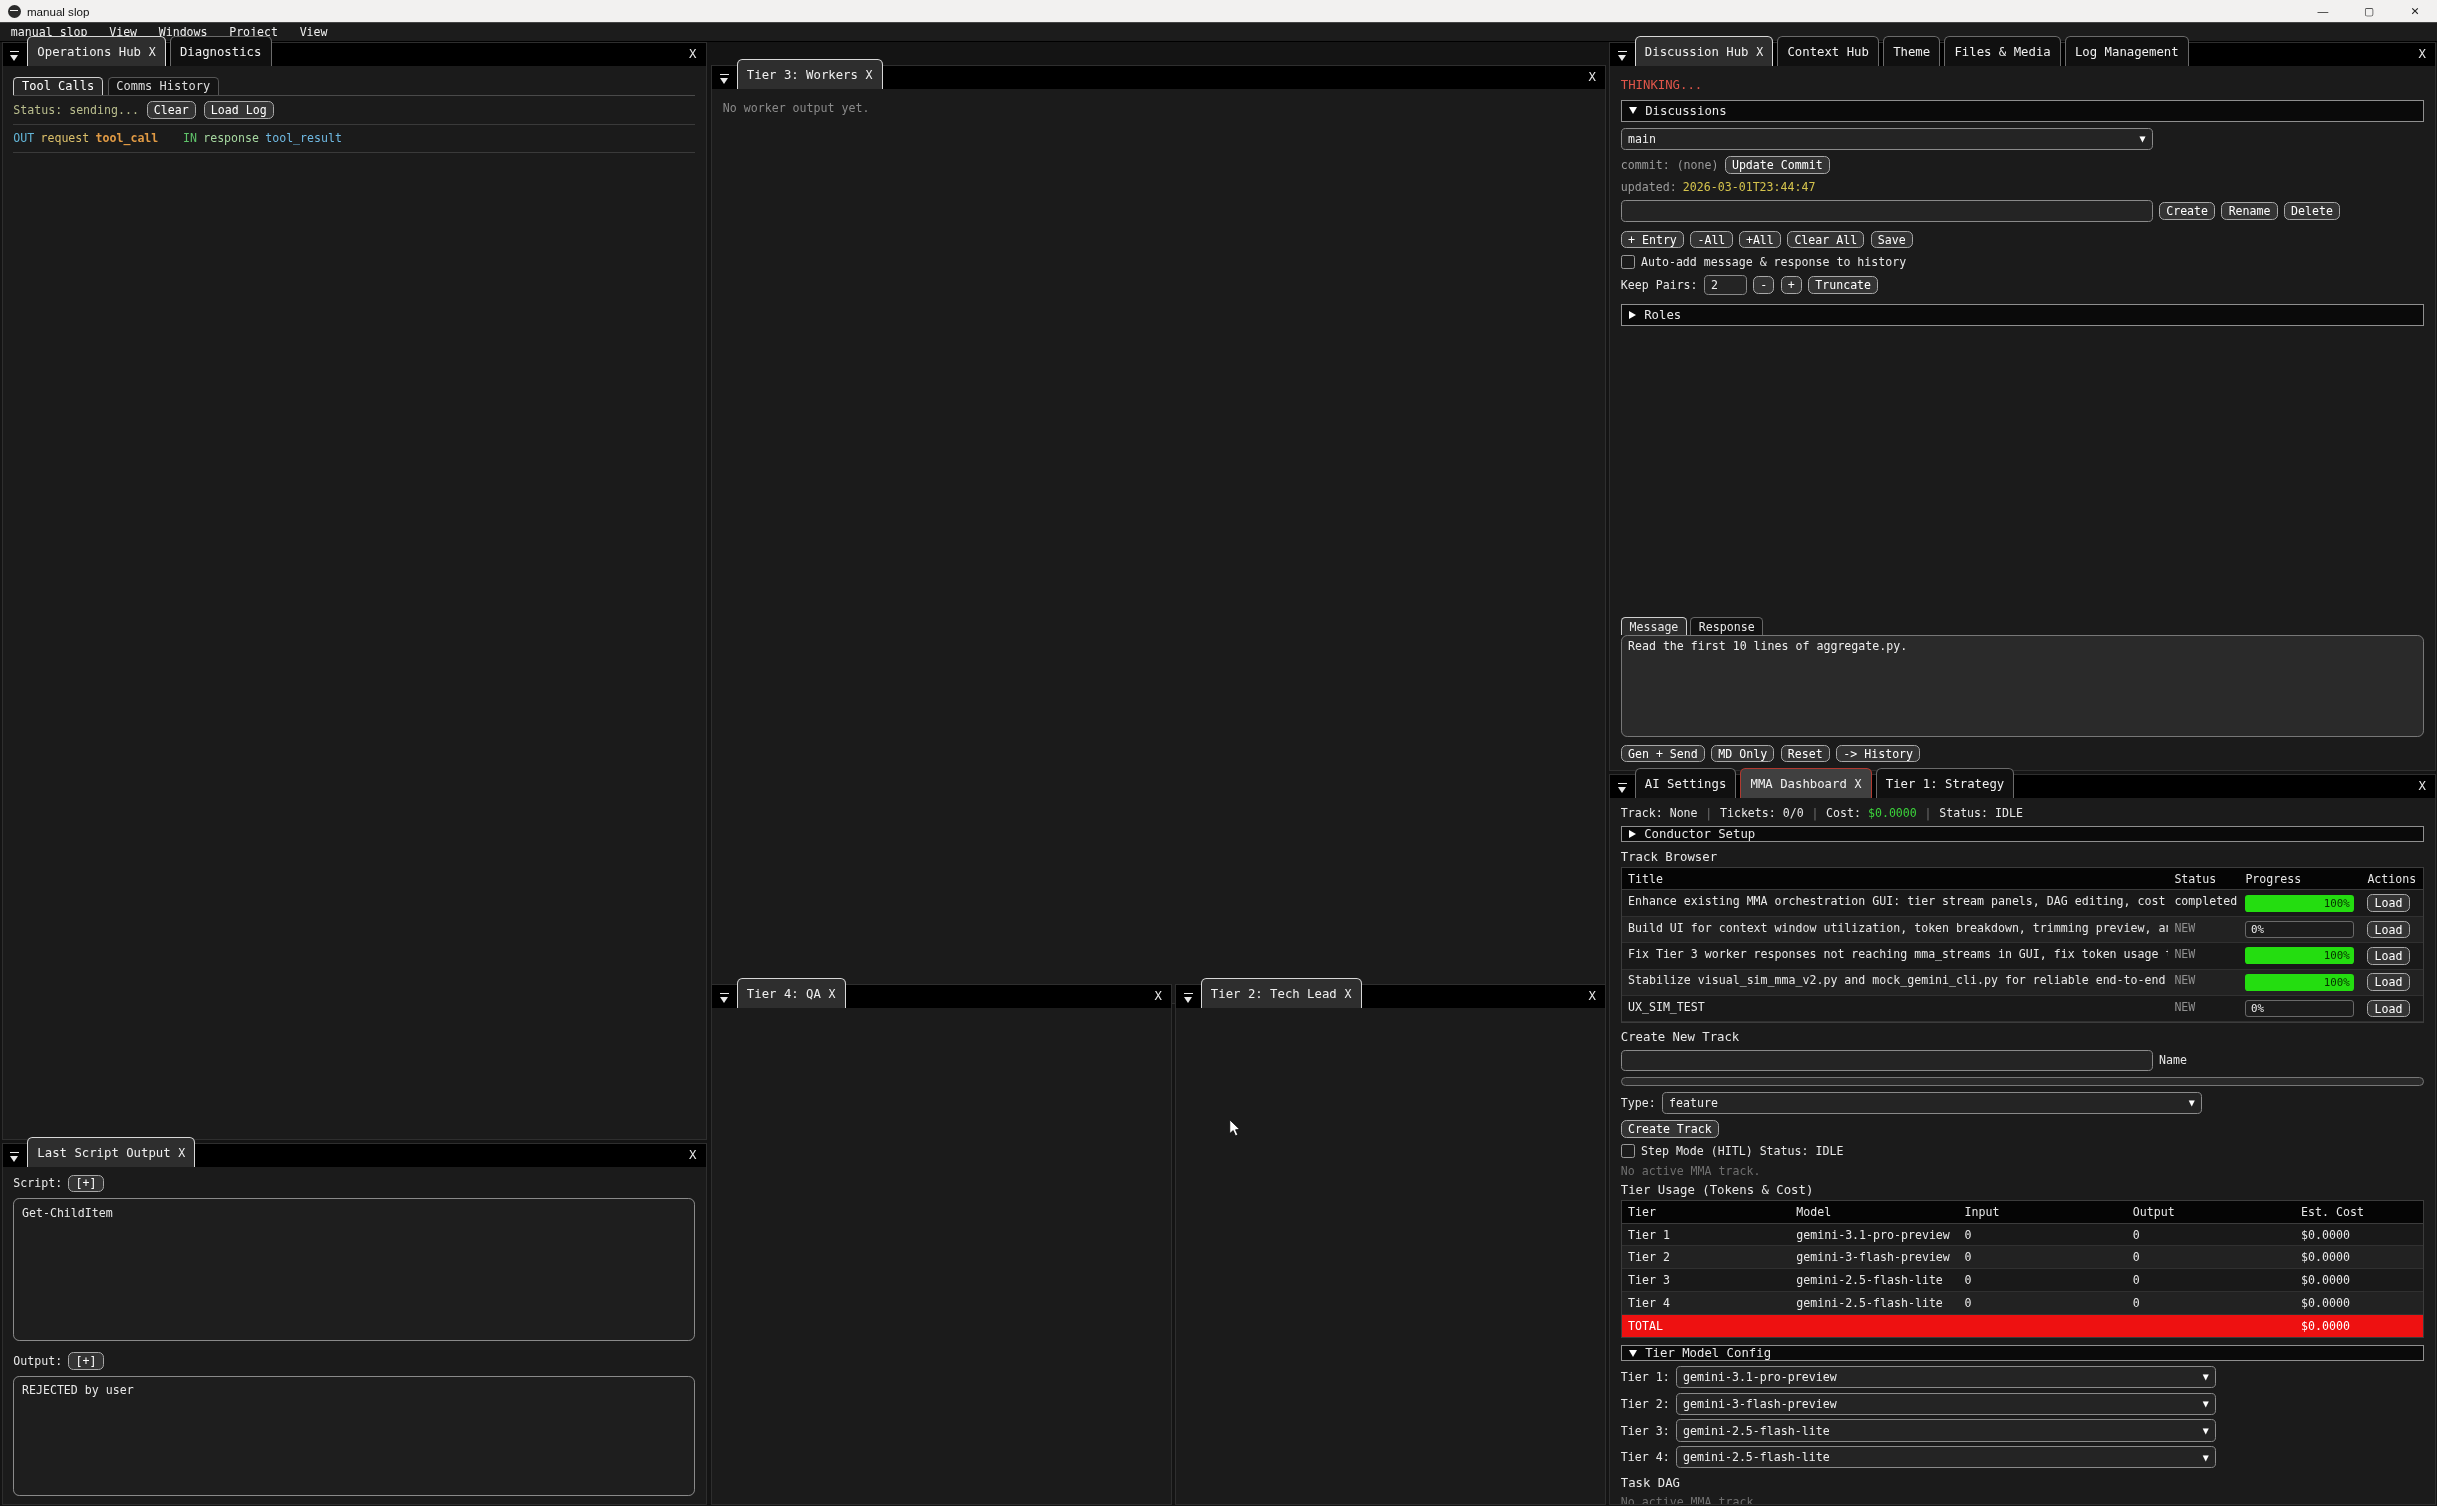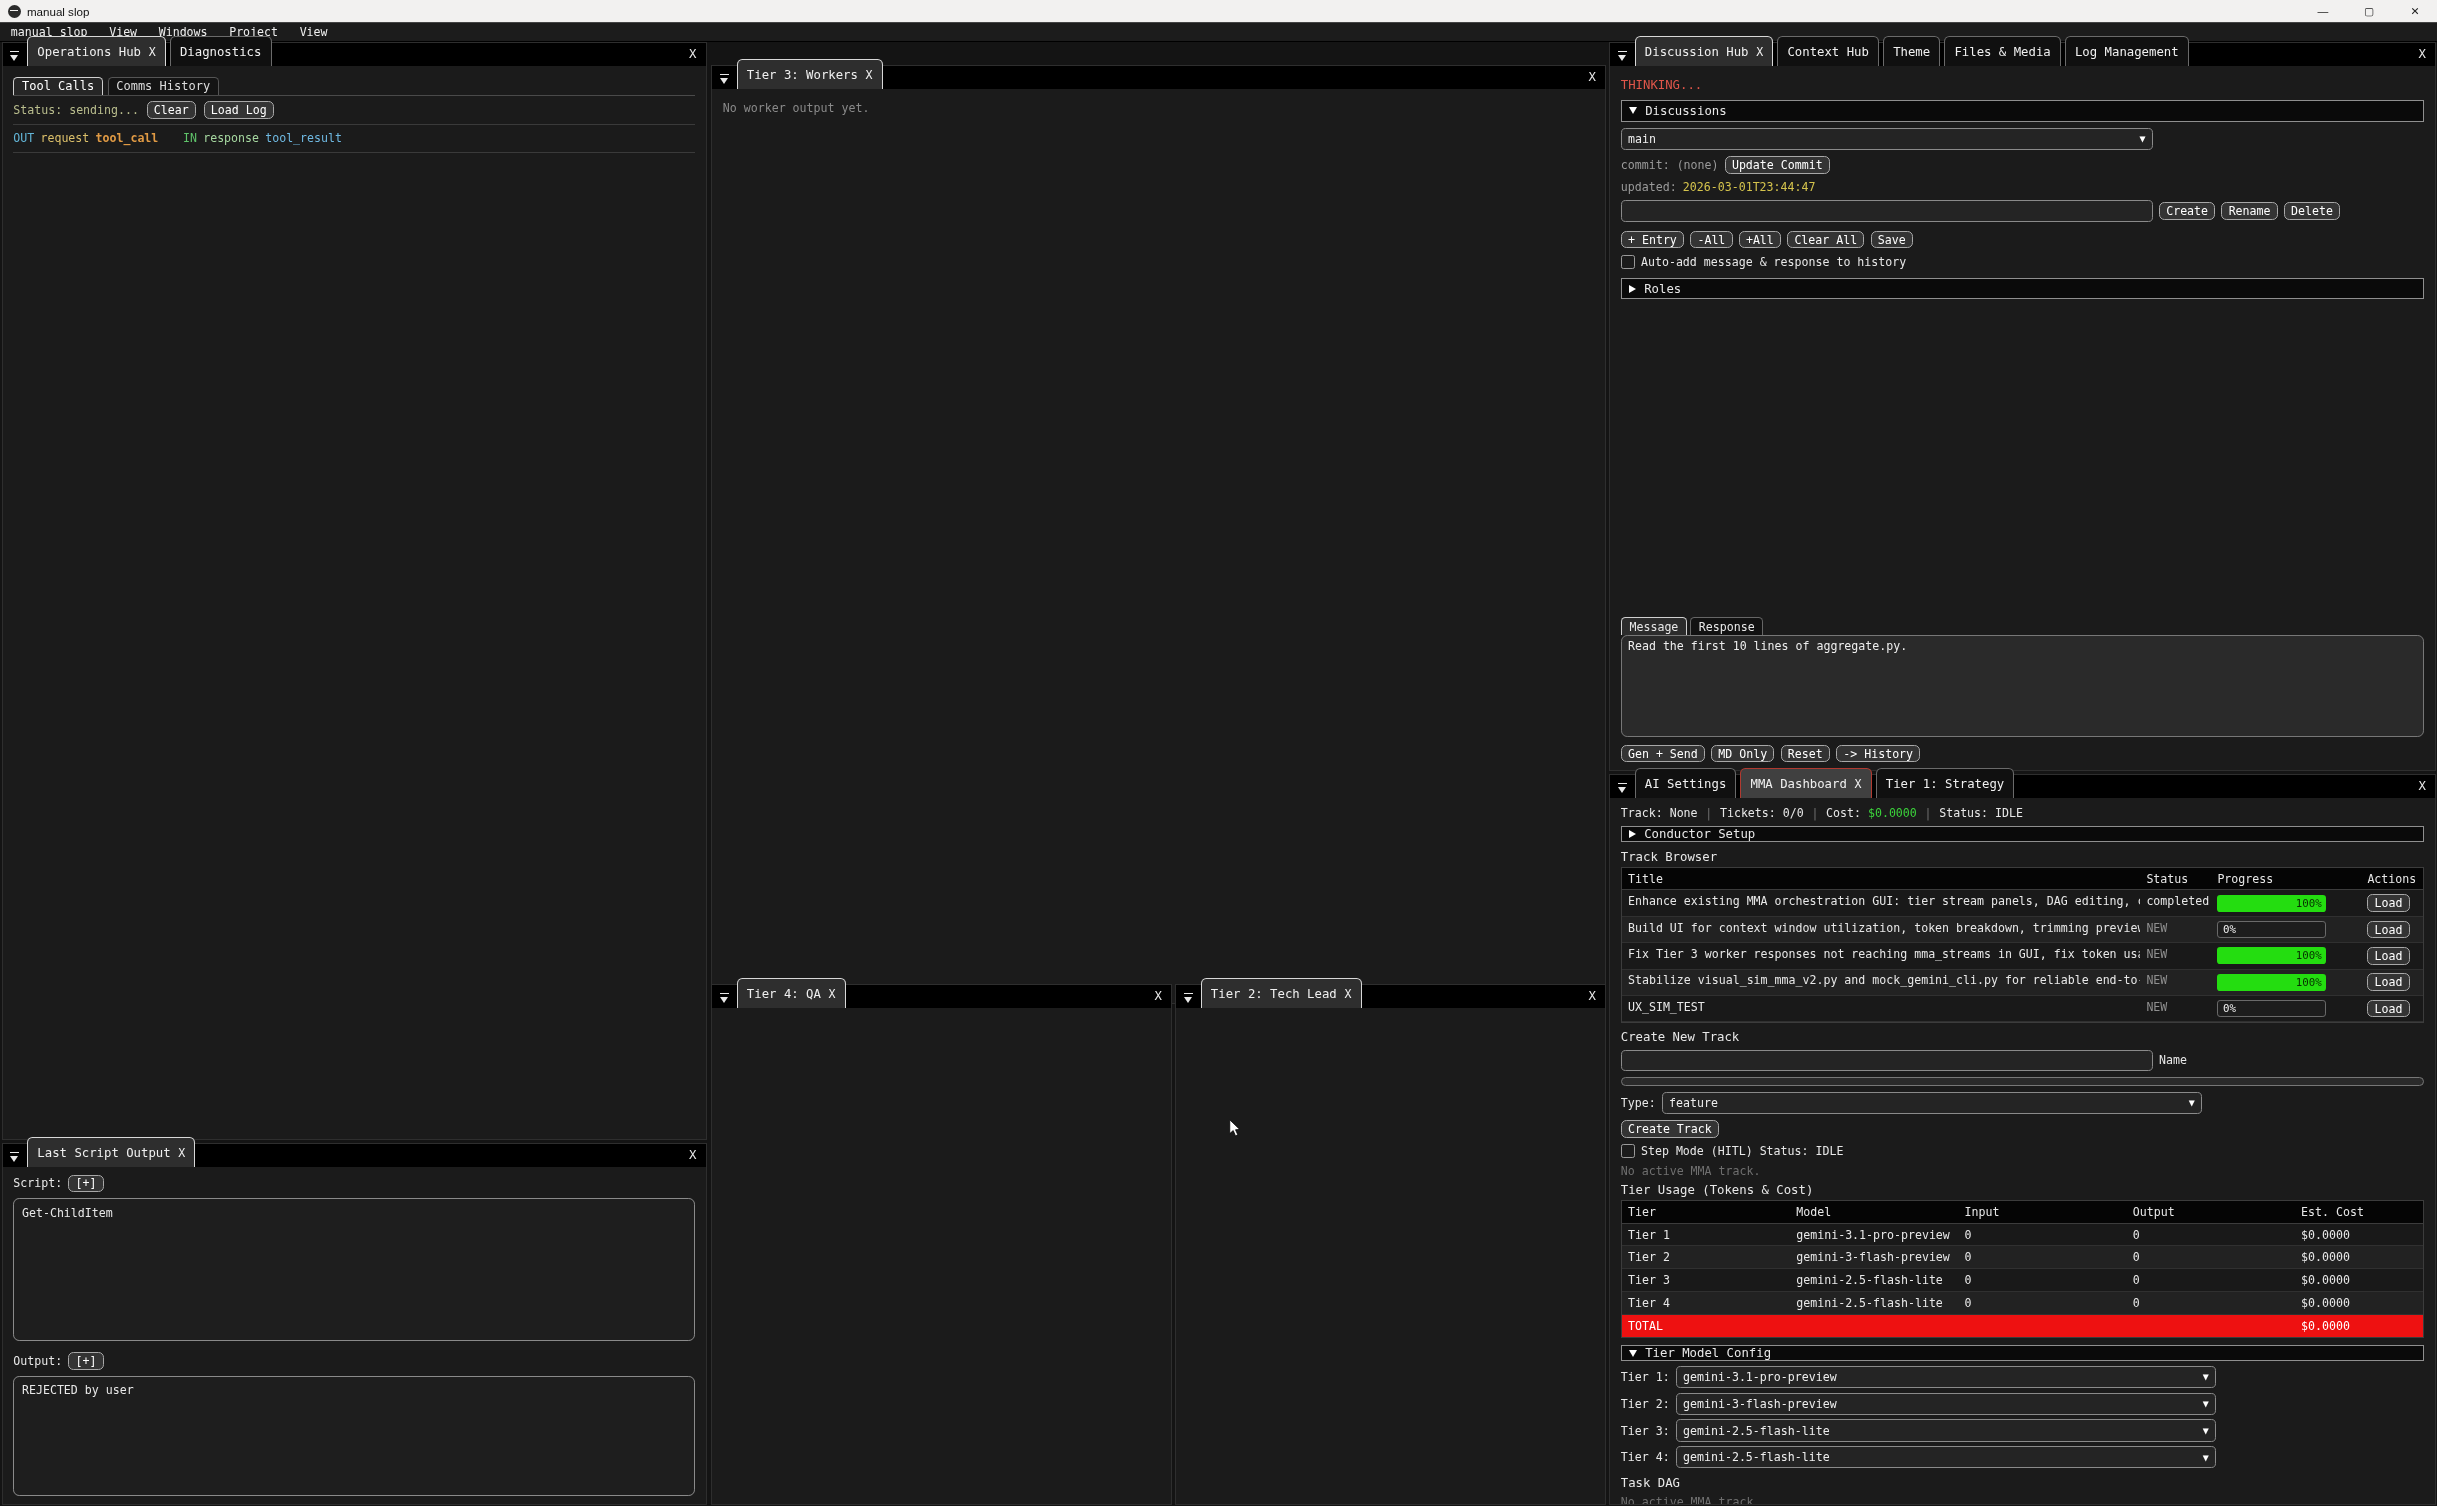--- a/index.html
+++ b/index.html
@@ -80,21 +80,21 @@
   .statusline { display:flex; gap:7.7px; font-size:11.6px; padding:3.1px 0 6.2px 0; }
   .green { color:#3bd23b; }
   .tbl { border:0.8px solid #3c3c3c; margin-top:3.1px; }
   .tbl-head { display:flex; background:#050505; border-bottom:0.8px solid #3c3c3c; }
   .tbl-row { display:flex; border-bottom:0.8px solid #303030; background:#191919; }
   .tbl-row:nth-child(odd) { background:#222; }
   .cell { padding:3.9px 6.2px; font-size:11.6px; white-space:nowrap; overflow:hidden; }
   .t-title { flex:1; min-width:0; }
   .t-status { width:71px; flex:none; }
   .t-progress { width:122px; flex:none; display:flex; align-items:center; }
-  .t-actions { width:62px; flex:none;margin-left:28px; }
+  .t-actions { width:62px; flex:none; }
   .pbar { width:109px; height:17px; border-radius:3.1px; display:flex; align-items:center; font-size:10.8px; }
   .pbar.full { background:#24dd10; color:#073000; justify-content:flex-end; padding-right:4.6px; }
   .pbar.zero { background:#1d1d1d; border:0.8px solid #6a6a6a; color:#eee; padding-left:4.6px; }
   .status-new { color:#8f8f8f; }
   .u-tier { width:21%; } .u-model { width:21%; } .u-input { width:21%; } .u-output { width:21%; } .u-cost { width:16%; }
   .total-row { display:flex; background:#ee1111; color:#fff; }
   .label-sm { font-size:12.3px; margin-top:7.7px; }
   .cfg-row { display:flex; align-items:center; gap:6.2px; margin-top:4.6px; }
 
   
@@ -294,20 +294,27 @@
       <div class="row" style="margin-top:9.2px;">
         <button class="btn small">+ Entry</button>
         <button class="btn small">-All</button>
         <button class="btn small">+All</button>
         <button class="btn small">Clear All</button>
         <button class="btn small">Save</button>
       </div>
       <div class="row">
         <span class="checkbox"></span>
         <span style="font-size:11.6px;">Auto-add message &amp; response to history</span>
+      </div>
+      <div class="row">
+        <span style="font-size:11.6px;">Keep Pairs:</span>
+        <input class="input" style="width: 43px; height: 20px;" value="2">
+        <button class="btn small">-</button>
+        <button class="btn small">+</button>
+        <button class="btn small">Truncate</button>
       </div>
       <div class="section-header" style="margin-top:9.2px;">
         <span class="tri-right"></span>
         <span>Roles</span>
       </div>
       <div class="spacer"></div>
       <div class="msgtabs">
         <span class="msgtab active">Message</span>
         <span class="msgtab">Response</span>
       </div>

